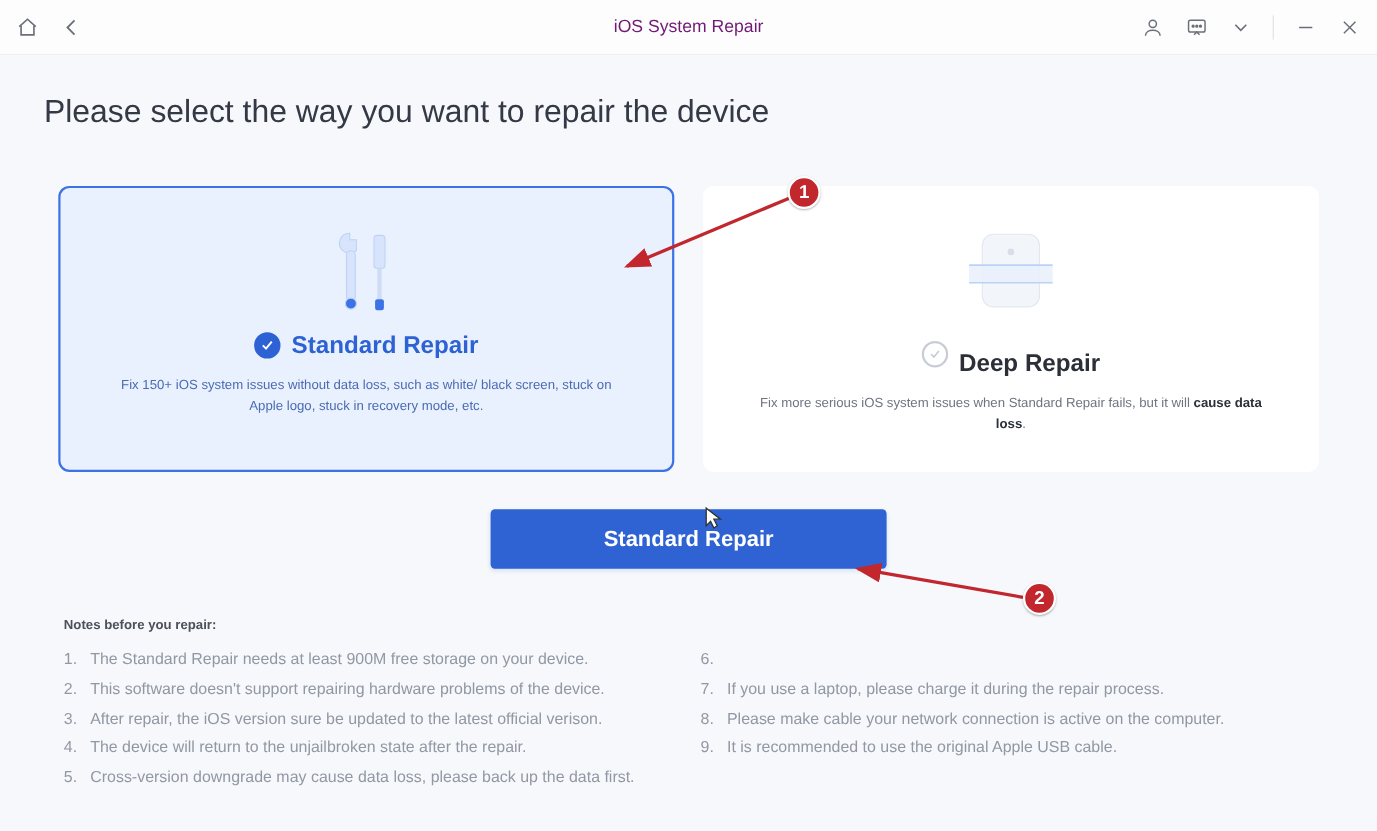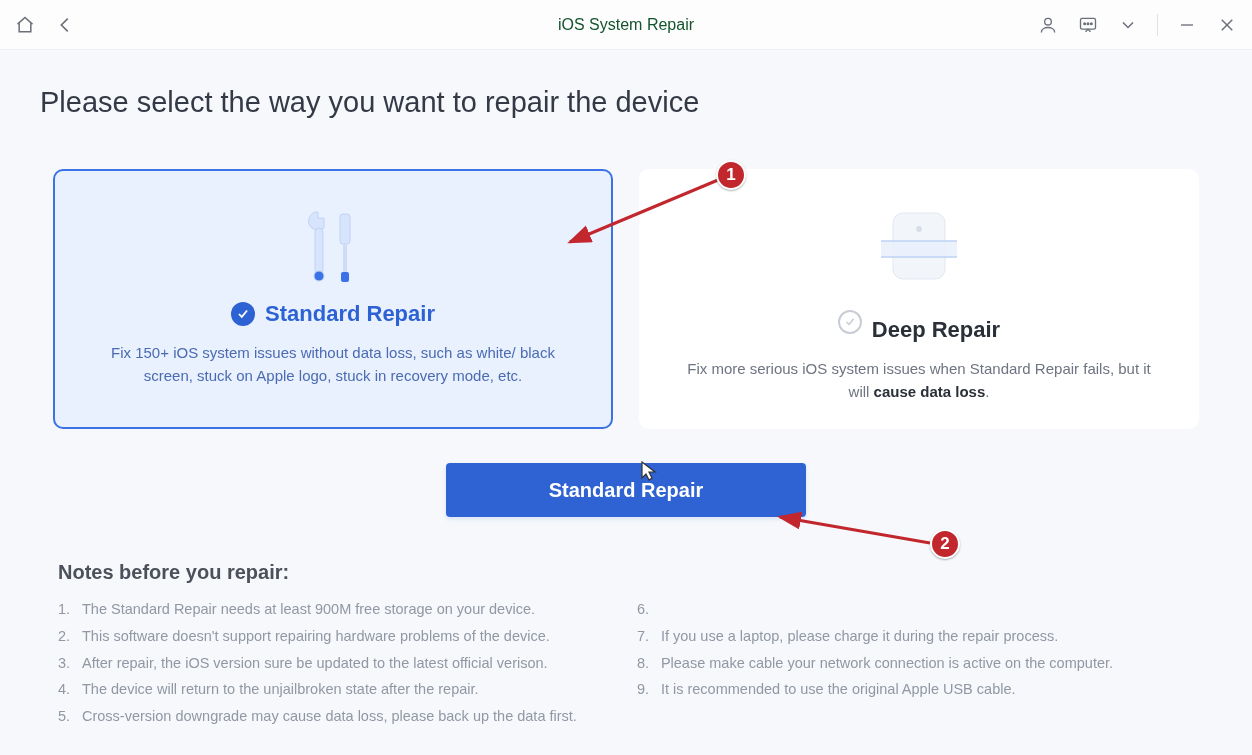--- a/index.html
+++ b/index.html
@@ -17,21 +17,21 @@
     border-bottom: 1px solid #eef0f4;
     display: flex;
     align-items: center;
     padding: 0 14px;
     position: relative;
   }
   .tb-left { display: flex; gap: 18px; align-items: center; }
   .tb-icon { width: 22px; height: 22px; display:flex; align-items:center; justify-content:center; color:#6b6f78; }
   .tb-title {
     position:absolute; left:0; right:0; text-align:center;
-    color:#14532d; font-size:16px;
+    color:#701a75; font-size:16px;
   }
   .tb-right { margin-left:auto; display:flex; align-items:center; gap:18px; color:#6b6f78;}
   .tb-sep { width:1px; height:22px; background:#dfe2e8;}
   .content { padding: 30px 40px 0 40px; }
   .headline {
     text-align:left; color:#343946; font-size:29px; font-weight:500;
     margin-top: 6px; margin-bottom: 50px;
   }
   .cards { display:flex; gap:26px; justify-content:center; }
   .card {
@@ -46,31 +46,31 @@
   .card-icon { height:96px; display:flex; align-items:center; justify-content:center;}
   .card-title-row { display:flex; align-items:center; gap:10px; margin-top:6px;}
   .card-title { font-size:22px; font-weight:700; }
   .card.selected .card-title { color:#2d62d5; }
   .card:not(.selected) .card-title { color:#2b2f38;margin-top:16px; }
   .check-badge {
     width:24px; height:24px; border-radius:50%; display:flex; align-items:center; justify-content:center;
   }
   .card.selected .check-badge { background:#2d62d5; color:#fff; }
   .card:not(.selected) .check-badge { background:#fff; border:2px solid #c8ccd4; color:#c8ccd4;}
-  .card-desc { color:#6e7481; font-size:15px; line-height:1.55; margin-top:14px; max-width:470px;}
+  .card-desc { color:#6e7481; font-size:12px; line-height:1.55; margin-top:14px; max-width:470px;}
   .card.selected .card-desc { color:#4a6bb3; }
   .card-desc b { color:#2b2f38; font-weight:700;}
   .primary-btn {
     display:block; margin: 34px auto 0 auto; width:360px; height:54px;
     background:#2f62d3; color:#fff; border:none; border-radius:4px;
     font-size:20px; font-weight:600; cursor:pointer;
     box-shadow: 0 2px 4px rgba(47,98,211,0.15);
   }
   .notes { margin-top: 44px; padding: 0 18px;}
-  .notes-title { color:#4b505a; font-size:20px; font-weight:600; margin-bottom:12px;}
+  .notes-title { color:#4b505a; font-size:12px; font-weight:600; margin-bottom:12px;}
   .notes-cols { display:flex; gap:60px;}
   .notes-list { list-style:none; color:#9198a4; font-size:14.5px; line-height:1.85;}
   .notes-list li { display:flex; gap:10px;}
   .notes-list .num { min-width:14px;}
   
   .anno-badge {
     position:absolute; width:30px; height:30px; border-radius:50%;
     background:#c1272d; color:#fff; font-weight:700; font-size:17px;
     display:flex; align-items:center; justify-content:center;
     border:2px solid #fff; box-shadow:0 1px 2px rgba(0,0,0,.3);

